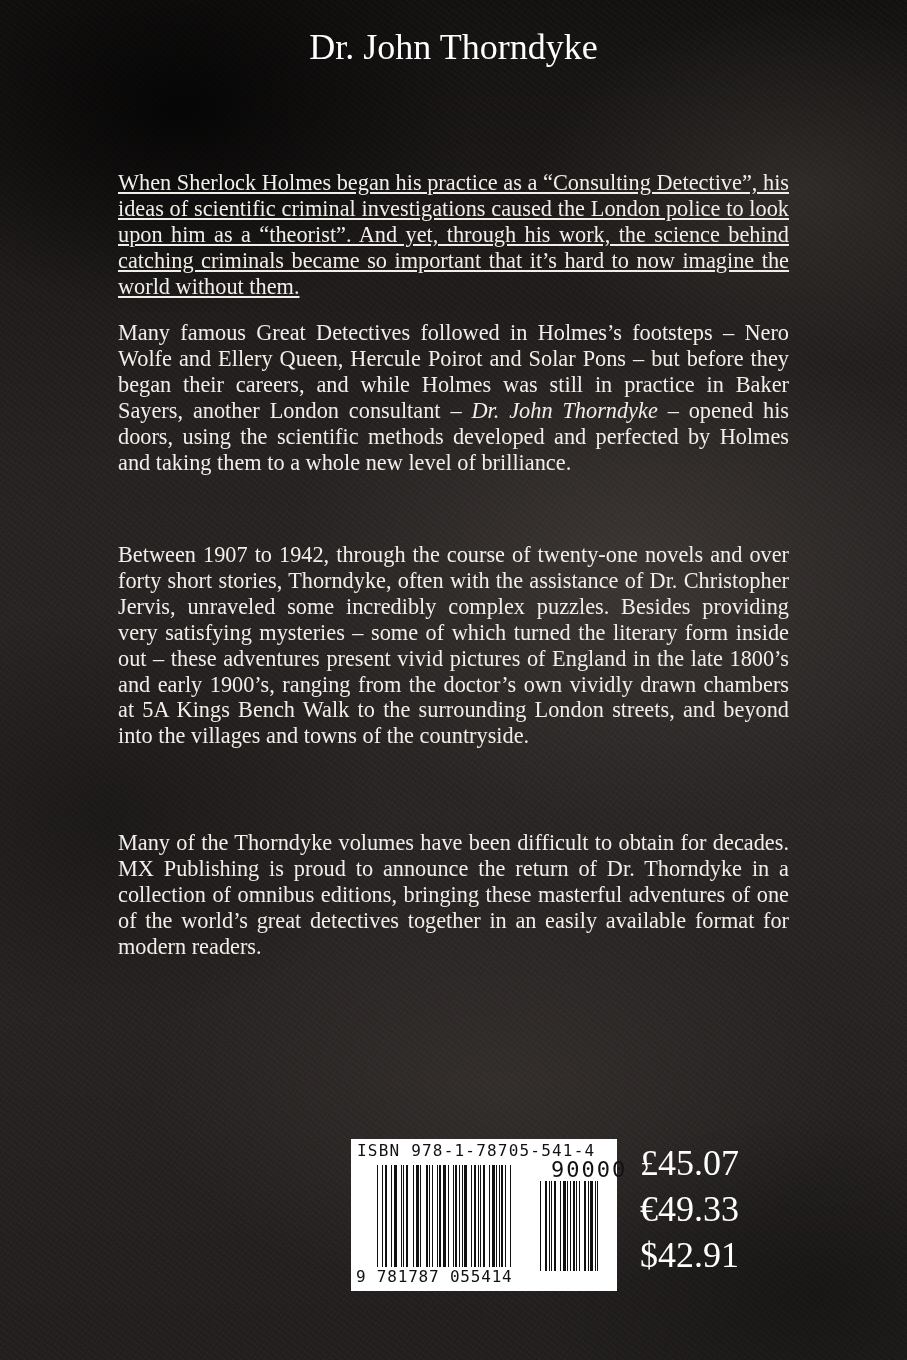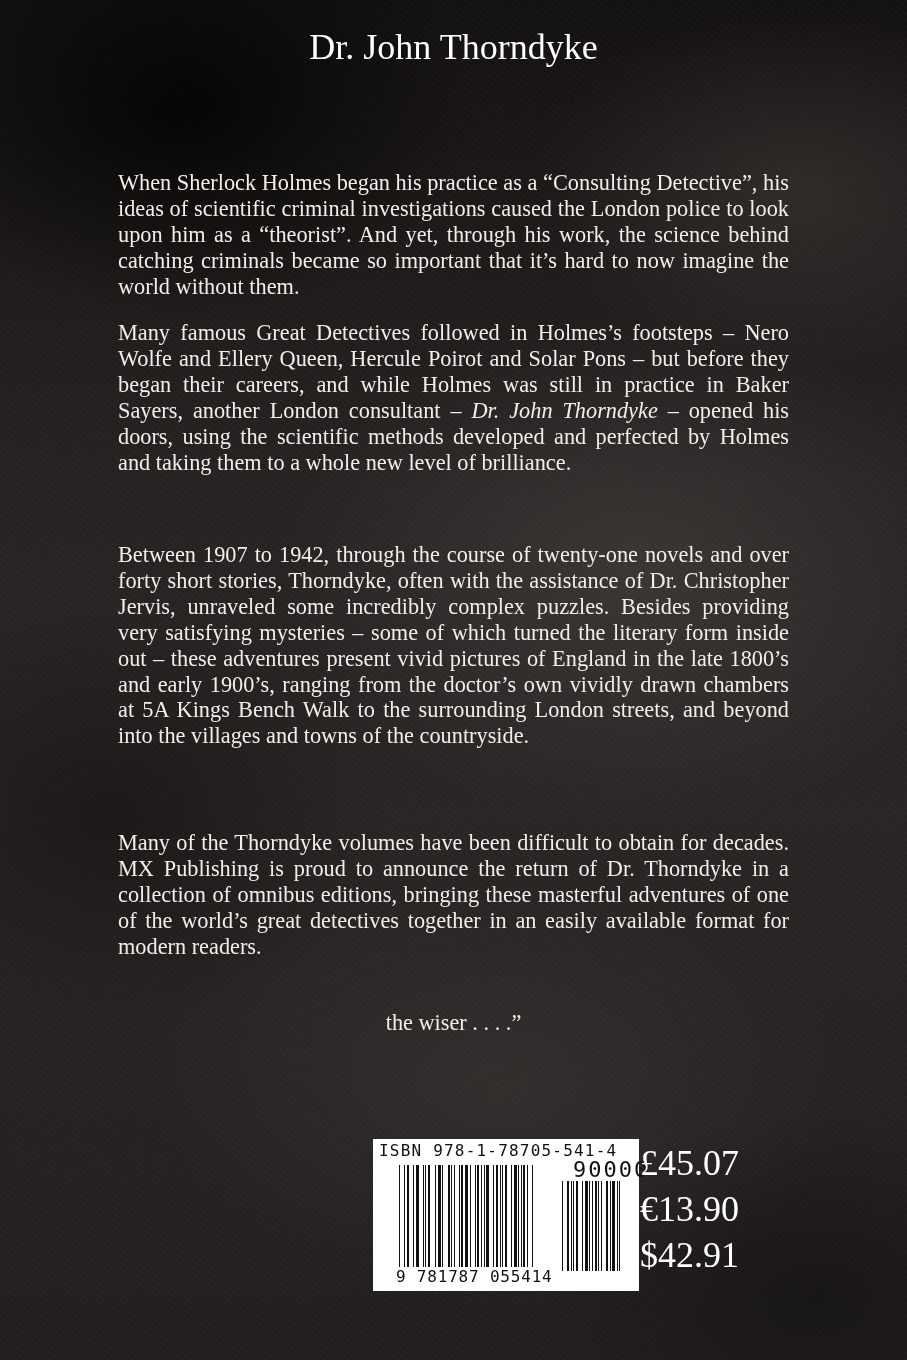--- a/index.html
+++ b/index.html
@@ -49,21 +49,21 @@
       position: absolute;
       left: 118px;
       width: 671px;
       font-size: 22.3px;
       line-height: 25.9px;
       text-align: justify;
       text-align-last: left;
       color: #f2efea;
       margin: 0;
     }
-    #p1 { top: 170px; }
+    #p1 { top: 170px; text-decoration: underline; }
     #p2 { top: 320px; }
     #p3 { top: 542px; }
     #p4 { top: 830px; }
     .para i { font-style: italic; }
     .quote-block {
       position: absolute;
       top: 1010px;
       left: 118px;
       width: 671px;
       text-align: center;
@@ -74,21 +74,20 @@
     .quote-block span { display: block; }
     .barcode-box {
       position: absolute;
       left: 351px;
       top: 1139px;
       width: 266px;
       height: 152px;
       background: #ffffff;
       color: #111;
       font-family: "DejaVu Sans Mono", "Liberation Mono", monospace;
-      margin-left: 22px;
     }
     .isbn-text {
       position: absolute;
       left: 6px;
       top: 2px;
       font-size: 16px;
       letter-spacing: 1.2px;
       white-space: nowrap;
     }
     .bars-main {
@@ -116,21 +115,21 @@
     .addon-text {
       position: absolute;
       left: 200px;
       top: 18px;
       font-size: 22px;
       letter-spacing: 2px;
       text-align: center;
     }
     .ean-text {
       position: absolute;
-      left: 23px;
+      left: 5px;
       top: 128px;
       font-size: 16px;
       letter-spacing: 0.8px;
       background: #fff;
       padding-right: 2px;
       white-space: nowrap;
     }
     .prices {
       position: absolute;
       left: 640px;
@@ -158,21 +157,20 @@
     <span>Many famous Great Detectives followed in Holmes’s footsteps – Nero Wolfe and Ellery Queen, Hercule Poirot and Solar Pons – but before they began their careers, and while Holmes was still in practice in Baker Sayers, another London consultant –</span>
     <i>Dr. John Thorndyke</i>
     <span>– opened his doors, using the scientific methods developed and perfected by Holmes and taking them to a whole new level of brilliance.</span>
   </p>
 
   <p class="para" id="p3">Between 1907 to 1942, through the course of twenty-one novels and over forty short stories, Thorndyke, often with the assistance of Dr. Christopher Jervis, unraveled some incredibly complex puzzles. Besides providing very satisfying mysteries – some of which turned the literary form inside out – these adventures present vivid pictures of England in the late 1800’s and early 1900’s, ranging from the doctor’s own vividly drawn chambers at 5A Kings Bench Walk to the surrounding London streets, and beyond into the villages and towns of the countryside.</p>
 
   <p class="para" id="p4">Many of the Thorndyke volumes have been difficult to obtain for decades. MX Publishing is proud to announce the return of Dr. Thorndyke in a collection of omnibus editions, bringing these masterful adventures of one of the world’s great detectives together in an easily available format for modern readers.</p>
 
   <div class="quote-block">
-    <span>the wiser . . . .”</span>
   </div>
 
   <div class="barcode-box">
     <div class="isbn-text">ISBN 978-1-78705-541-4</div>
     <div class="addon-text">90000</div>
     <div class="bars-main" id="bars-main">
         <div class="bar" style="width: 1px; margin-right: 1.6px; background: rgb(17, 17, 17);"></div>
         <div class="bar" style="width: 1px; margin-right: 1.6px; background: transparent;"></div>
         <div class="bar" style="width: 1px; margin-right: 1.6px; background: rgb(17, 17, 17);"></div>
         <div class="bar" style="width: 2px; margin-right: 1.6px; background: rgb(17, 17, 17);"></div>
@@ -238,17 +236,17 @@
         <div class="bar" style="width: 1px; margin-right: 1.6px; background: rgb(17, 17, 17);"></div>
         <div class="bar" style="width: 3px; margin-right: 1.6px; background: rgb(17, 17, 17);"></div>
         <div class="bar" style="width: 1px; margin-right: 1.6px; background: rgb(17, 17, 17);"></div>
         <div class="bar" style="width: 1px; margin-right: 1.6px; background: rgb(17, 17, 17);"></div>
       </div>
     <div class="ean-text">9 781787 055414</div>
   </div>
 
   <div class="prices">
     <span>£45.07</span>
-    <span>€13.90</span>
+    <span>€49.33</span>
     <span>$42.91</span>
   </div>
 
 </div>
 
 </body></html>

